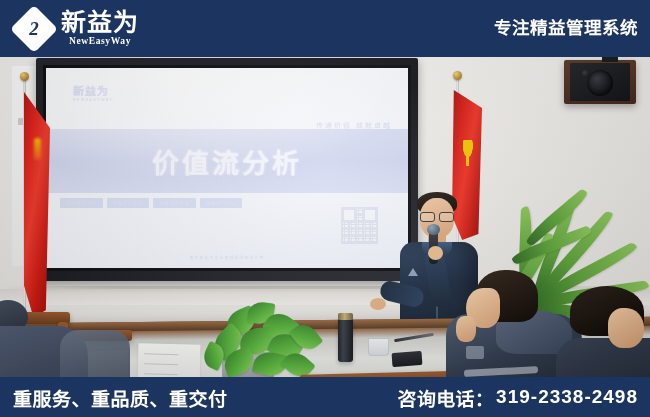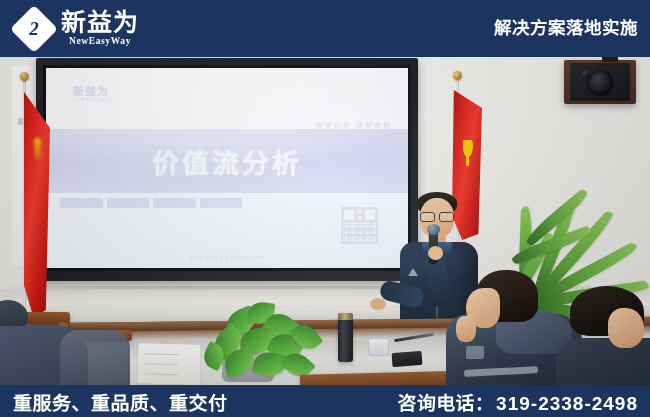--- a/index.html
+++ b/index.html
@@ -683,38 +683,38 @@
   }
   .slogan div {
     font-size: 17.5px;
     font-weight: 700;
     letter-spacing: .5px;
     color: #ffffff;
   }
 
   #banner-bottom {
     bottom: 0;
-    height: 32px;
+    height: 40px;
     display: flex;
     align-items: center;
   }
   .bb-left {
     padding-left: 13px;
     font-size: 19px;
     font-weight: 700;
     letter-spacing: .5px;
   }
   .bb-right {
     margin-left: auto;
     padding-right: 12px;
     font-size: 19px;
     font-weight: 700;
     letter-spacing: .3px;
     display: flex;
-    align-items: flex-end;
+    align-items: center;
     gap: 2px;
   }
   .bb-phone { letter-spacing: 1px; }
 </style>
 </head>
 <body>
 
 <div id="stage">
 
   <div class="scene">
@@ -879,21 +879,21 @@
       <div class="brand-mark">
         <div class="dia"></div>
         <div class="swirl">2</div>
       </div>
       <div class="brand-text">
         <div class="brand-cn">新益为</div>
         <div class="brand-en">NewEasyWay</div>
       </div>
     </div>
     <div class="slogan">
-      <div>解决方案落地实施</div>
+      <div>专注精益管理系统</div>
     </div>
   </div>
 
   <div class="banner" id="banner-bottom">
     <div class="bb-left">重服务、重品质、重交付</div>
     <div class="bb-right">
       <span>咨询电话：</span>
       <span class="bb-phone">319-2338-2498</span>
     </div>
   </div>

